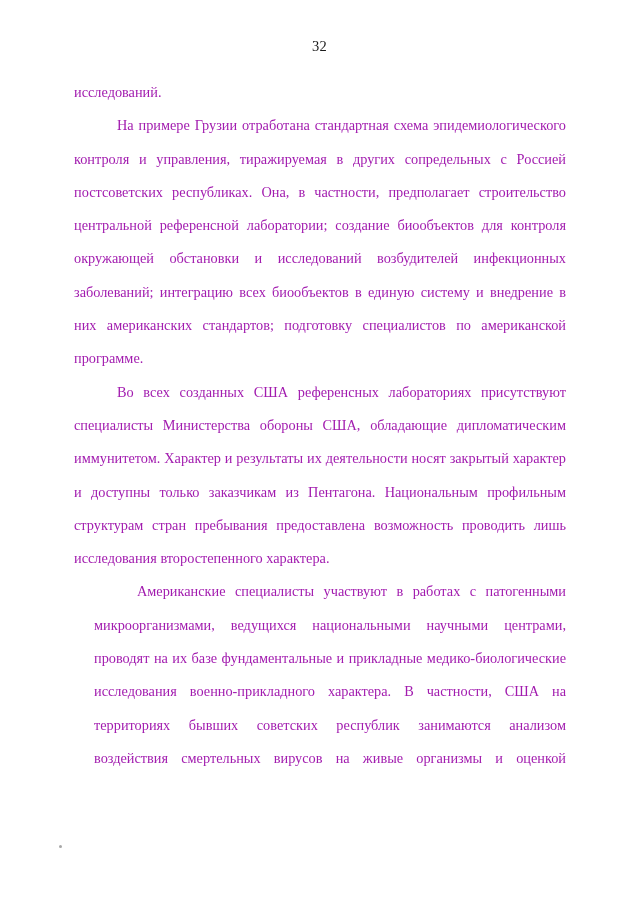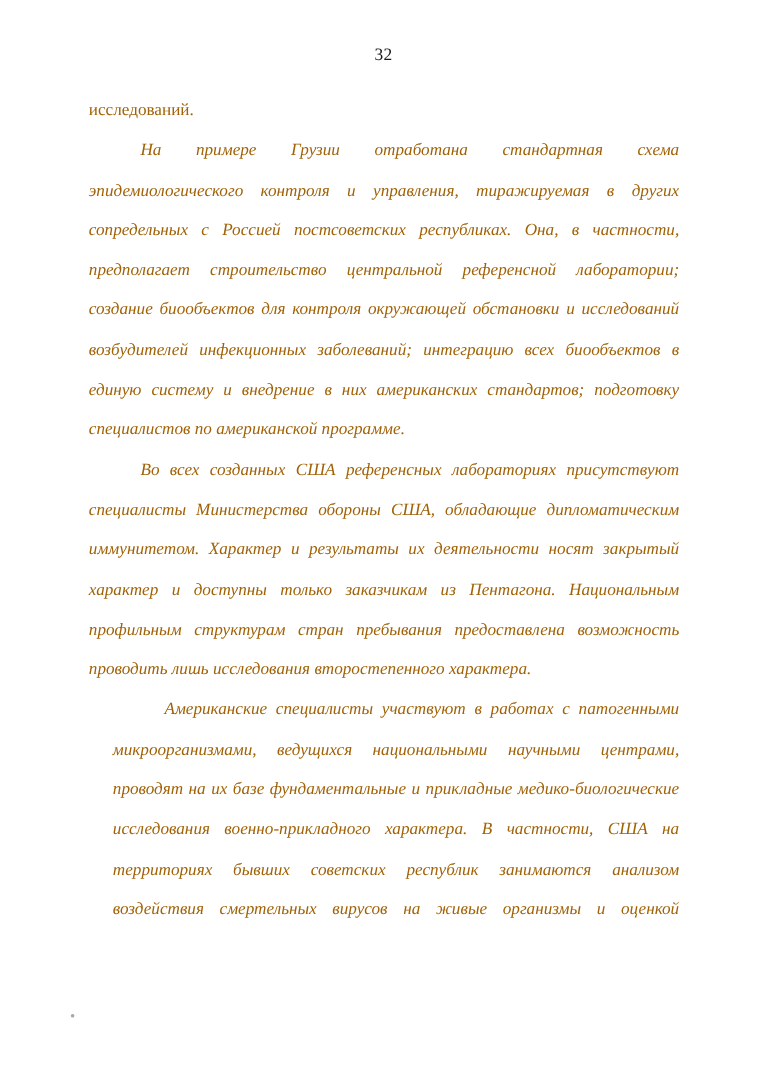--- a/index.html
+++ b/index.html
@@ -36,27 +36,26 @@
     top: 76px;
     left: 74px;
     width: 492px;
   }
   .para {
     margin: 0;
     font-size: 14.3px;
     line-height: 33.3px;
     text-align: justify;
     text-justify: inter-word;
-    color: #a16207;
+    color: #a21caf;
     -webkit-hyphens: none;
     hyphens: none;
   }
   .para.indent {
     text-indent: 43px;
-    font-style: italic;
   }
   
   .para.full-justify {
     text-align-last: justify;
     margin-left: 20px;
   }
   .mark {
     position: absolute;
     left: 59px;
     top: 845px;

